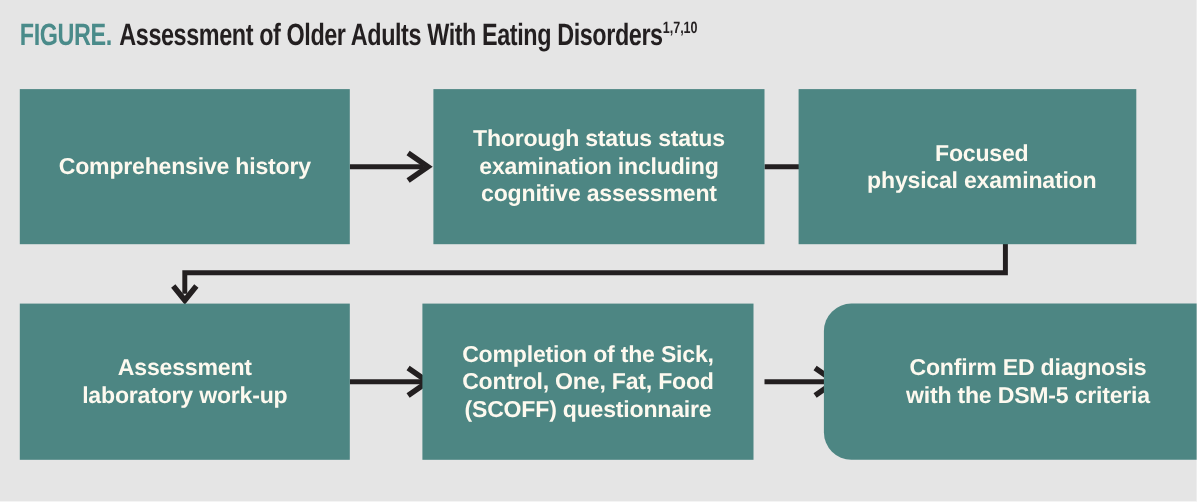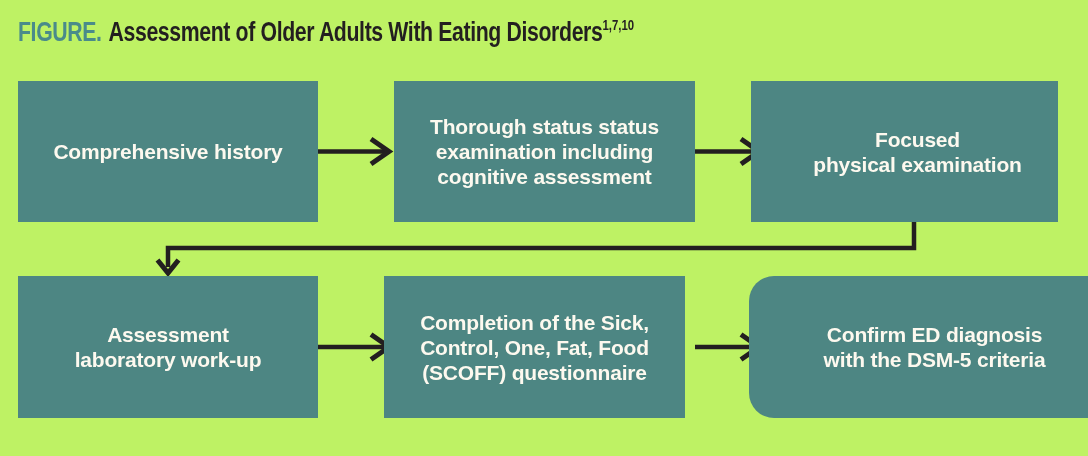--- a/index.html
+++ b/index.html
@@ -6,21 +6,21 @@
     --box-fill:#4D8683;
     --title-accent:#4A8B8A;
     --ink:#231F20;
     --box-text:#FDF9EF;
   }
   *{margin:0;padding:0;box-sizing:border-box;}
   html,body{background:#ffffff;}
   .canvas{
     position:relative;
     width:1088px;height:456px;
-    background:#bef264;
+    background:#e5e5e5;
     font-family:"Liberation Sans", sans-serif;
     overflow:hidden;
   }
   .figure-title{
     position:absolute;
     left:18px;top:16px;
     white-space:nowrap;
     transform:scaleX(0.76);
     transform-origin:left top;
     font-weight:bold;
@@ -62,21 +62,21 @@
   .box-label{
     white-space:pre-line;
     color:var(--box-text);
     font-weight:bold;
     font-size:21px;
     line-height:25px;
     letter-spacing:-0.2px;
   }
   .b1{left:18px;  top:81px;  width:300px; height:141px;text-align:center;}
   .b2{left:394px; top:81px;  width:301px; height:141px;}
-  .b3{left:751px; top:81px;  width:307px; height:141px;padding-left:36px;}
+  .b3{left:726px; top:81px;  width:307px; height:141px;padding-left:36px;}
   .b4{left:18px;  top:276px; width:300px; height:142px;}
   .b5{left:384px; top:276px; width:301px; height:142px;}
   .b6{left:749px; top:276px; width:371px; height:142px;border-radius:25px;}
 </style>
 </head>
 <body>
 
 <div class="canvas">
 
   <div class="figure-title">

